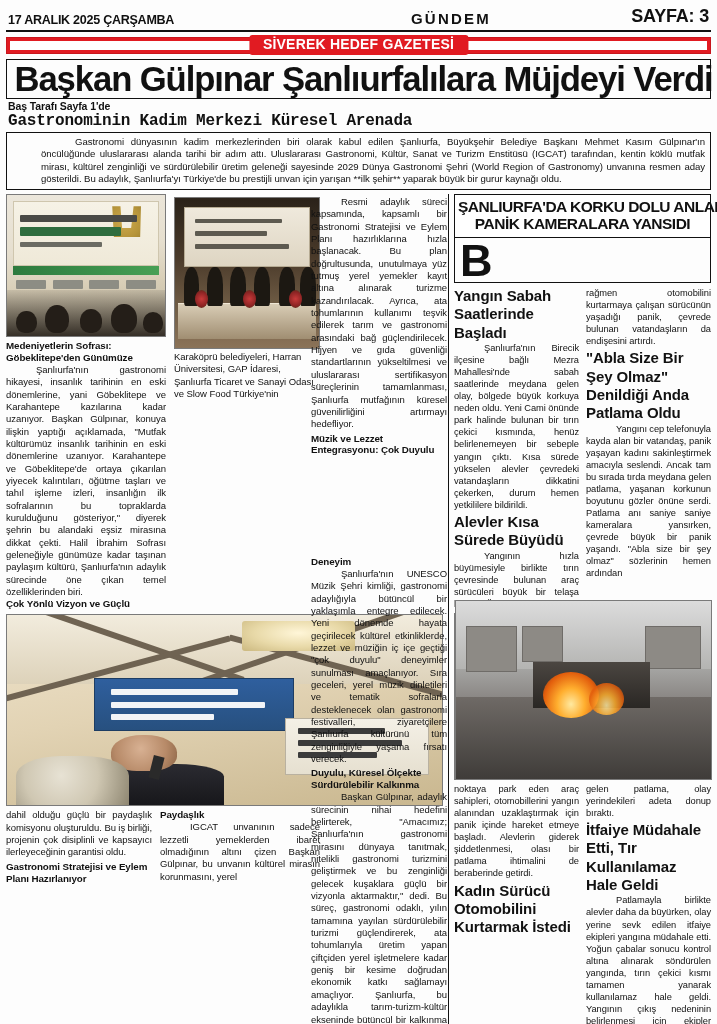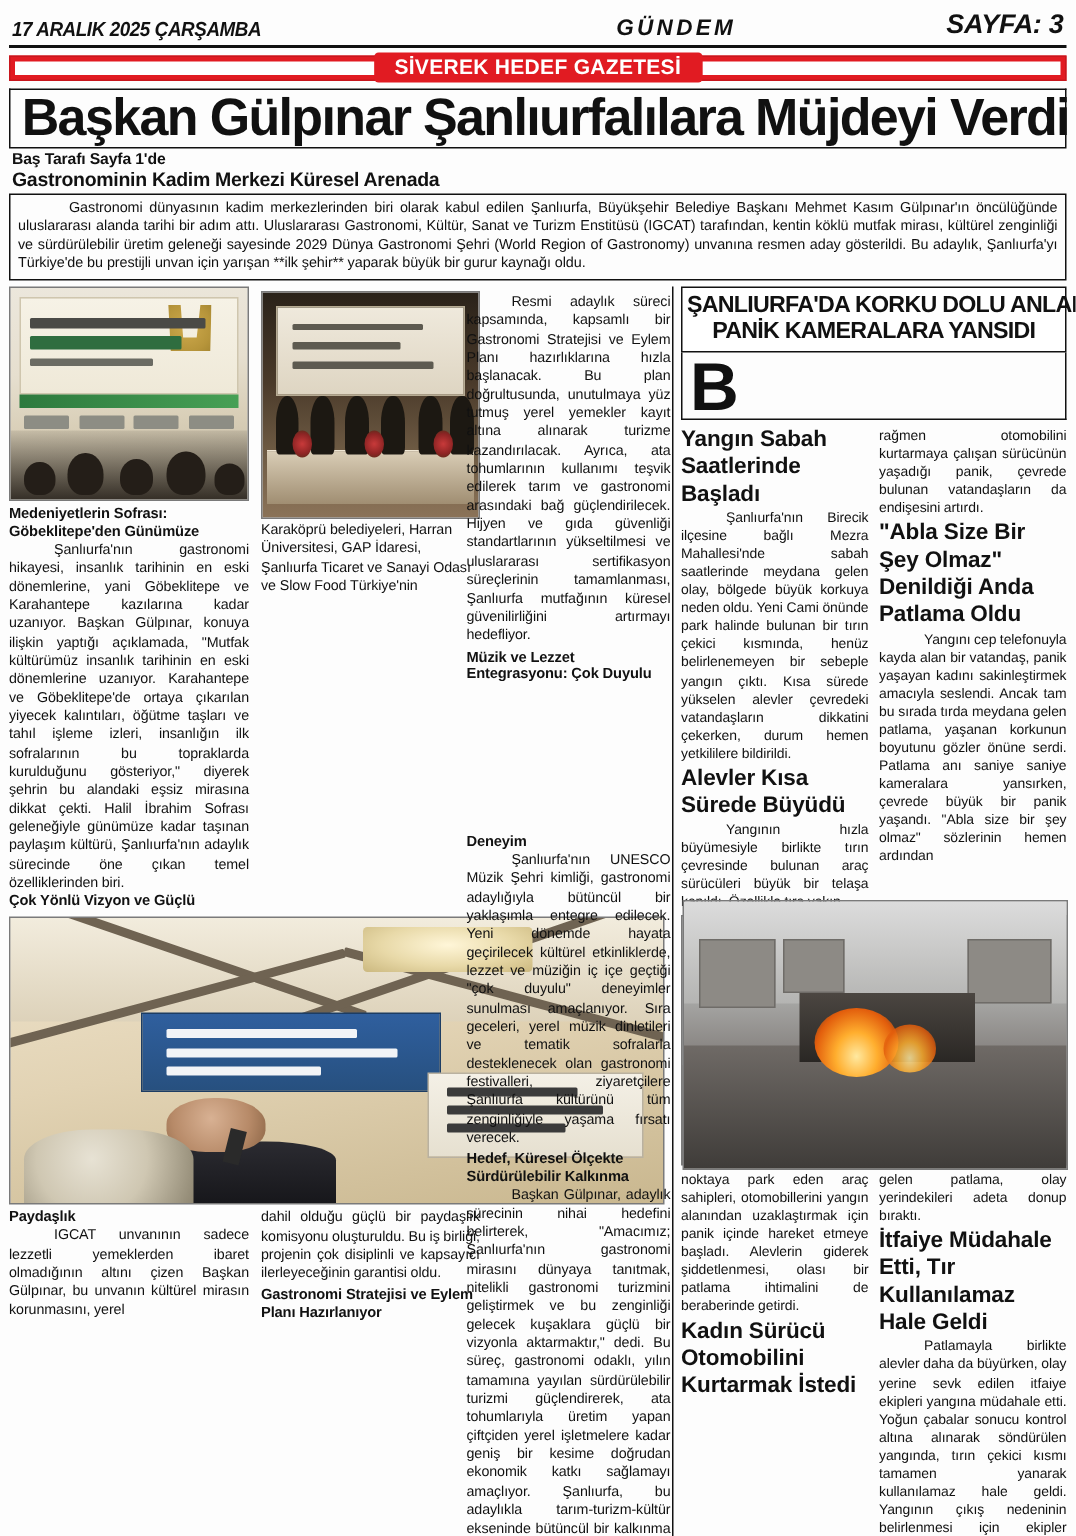--- a/index.html
+++ b/index.html
@@ -20,21 +20,20 @@
     padding: 4px 6px 0 6px;
   }
 
   
   .masthead {
     display: flex;
     align-items: flex-end;
     justify-content: space-between;
     padding: 2px 2px 3px 2px;
     border-bottom: 2px solid #111;
-    font-style: italic;
   }
   .masthead-date {
     font-size: 13.5px;
     font-weight: bold;
     letter-spacing: -0.3px;
     transform: scaleX(0.93);
     transform-origin: left bottom;
     white-space: nowrap;
   }
   .masthead-section {
@@ -104,37 +103,39 @@
   }
 
   .kicker-rule { border-top: 1px solid #111; margin: 0; }
   .kicker {
     font-size: 10.5px;
     font-weight: bold;
     letter-spacing: -0.1px;
     padding: 1px 2px 0 2px;
   }
   .subkicker {
-    font-size: 13px;
+    font-size: 16px;
     font-weight: bold;
     letter-spacing: -0.2px;
     padding: 0 2px 1px 2px;
+    font-family: Liberation Mono, monospace;
   }
 
   .lead-box {
     border: 1px solid #111;
     padding: 3px 5px 4px 5px;
     margin-top: 1px;
   }
   .lead-text {
     font-size: 9.6px;
     line-height: 1.28;
     text-align: justify;
     text-indent: 34px;
     letter-spacing: -0.05px;
+    margin-left: 29px;
   }
 
   
   .body-area {
     display: flex;
     margin-top: 4px;
     gap: 0;
   }
   .left-block { width: 449px; padding-right: 5px; }
   .rule-v {
@@ -492,27 +493,27 @@
           <div class="sl" style="top:38%;width:74%;"></div>
           <div class="sl" style="top:60%;width:56%;"></div>
         </div>
         <div class="man-body"></div>
         <div class="man-head"></div>
         <div class="mic"></div>
         <div class="flowers2"></div>
       </div>
 
       <div class="cols-2 mt3">
+        <div class="col" style="flex:0 0 146px;">
+          <div class="para">dahil olduğu güçlü bir paydaşlık komisyonu oluşturuldu. Bu iş birliği, projenin çok disiplinli ve kapsayıcı ilerleyeceğinin garantisi oldu.</div>
+          <div class="sub mt2">Gastronomi Stratejisi ve Eylem Planı Hazırlanıyor</div>
+        </div>
         <div class="col" style="flex:0 0 160px;">
           <div class="sub">Paydaşlık</div>
           <div class="para indent">IGCAT unvanının sadece lezzetli yemeklerden ibaret olmadığının altını çizen Başkan Gülpınar, bu unvanın kültürel mirasın korunmasını, yerel</div>
-        </div>
-        <div class="col" style="flex:0 0 146px;">
-          <div class="para">dahil olduğu güçlü bir paydaşlık komisyonu oluşturuldu. Bu iş birliği, projenin çok disiplinli ve kapsayıcı ilerleyeceğinin garantisi oldu.</div>
-          <div class="sub mt2">Gastronomi Stratejisi ve Eylem Planı Hazırlanıyor</div>
         </div>
       </div>
     </div>
 
     <div class="rule-v"></div>
 
     <div style="width:0;"></div>
 
     <div class="right-block">
 
@@ -566,21 +567,21 @@
   </div>
 
   <div style="position:absolute; left:311px; top:196px; width:136px;">
     <div class="para indent">Resmi adaylık süreci kapsamında, kapsamlı bir Gastronomi Stratejisi ve Eylem Planı hazırlıklarına hızla başlanacak. Bu plan doğrultusunda, unutulmaya yüz tutmuş yerel yemekler kayıt altına alınarak turizme kazandırılacak. Ayrıca, ata tohumlarının kullanımı teşvik edilerek tarım ve gastronomi arasındaki bağ güçlendirilecek. Hijyen ve gıda güvenliği standartlarının yükseltilmesi ve uluslararası sertifikasyon süreçlerinin tamamlanması, Şanlıurfa mutfağının küresel güvenilirliğini artırmayı hedefliyor.</div>
     <div class="sub mt2">Müzik ve Lezzet Entegrasyonu: Çok Duyulu</div>
   </div>
 
   <div style="position:absolute; left:311px; top:556px; width:136px;">
     <div class="sub">Deneyim</div>
     <div class="para indent">Şanlıurfa'nın UNESCO Müzik Şehri kimliği, gastronomi adaylığıyla bütüncül bir yaklaşımla entegre edilecek. Yeni dönemde hayata geçirilecek kültürel etkinliklerde, lezzet ve müziğin iç içe geçtiği "çok duyulu" deneyimler sunulması amaçlanıyor. Sıra geceleri, yerel müzik dinletileri ve tematik sofralarla desteklenecek olan gastronomi festivalleri, ziyaretçilere Şanlıurfa kültürünü tüm zenginliğiyle yaşama fırsatı verecek.</div>
-    <div class="sub mt2">Hedef, Küresel Ölçekte Sürdürülebilir Kalkınma</div>
+    <div class="sub mt2">Duyulu, Küresel Ölçekte Sürdürülebilir Kalkınma</div>
     <div class="para indent">Başkan Gülpınar, adaylık sürecinin nihai hedefini belirterek, "Amacımız; Şanlıurfa'nın gastronomi mirasını dünyaya tanıtmak, nitelikli gastronomi turizmini geliştirmek ve bu zenginliği gelecek kuşaklara güçlü bir vizyonla aktarmaktır," dedi. Bu süreç, gastronomi odaklı, yılın tamamına yayılan sürdürülebilir turizmi güçlendirerek, ata tohumlarıyla üretim yapan çiftçiden yerel işletmelere kadar geniş bir kesime doğrudan ekonomik katkı sağlamayı amaçlıyor. Şanlıurfa, bu adaylıkla tarım-turizm-kültür ekseninde bütüncül bir kalkınma modeli oluşturmayı hedefliyor.</div>
 
   </div>
 
   <div class="photo ph-wreck" style="position:absolute; left:455px; top:600px; width:257px; height:180px;">
     <div class="sky2"></div>
     <div class="bldg" style="left:4%;width:20%;height:26%;"></div>
     <div class="bldg" style="left:26%;width:16%;height:20%;"></div>
     <div class="bldg" style="left:74%;width:22%;height:24%;"></div>
     <div class="road"></div>

